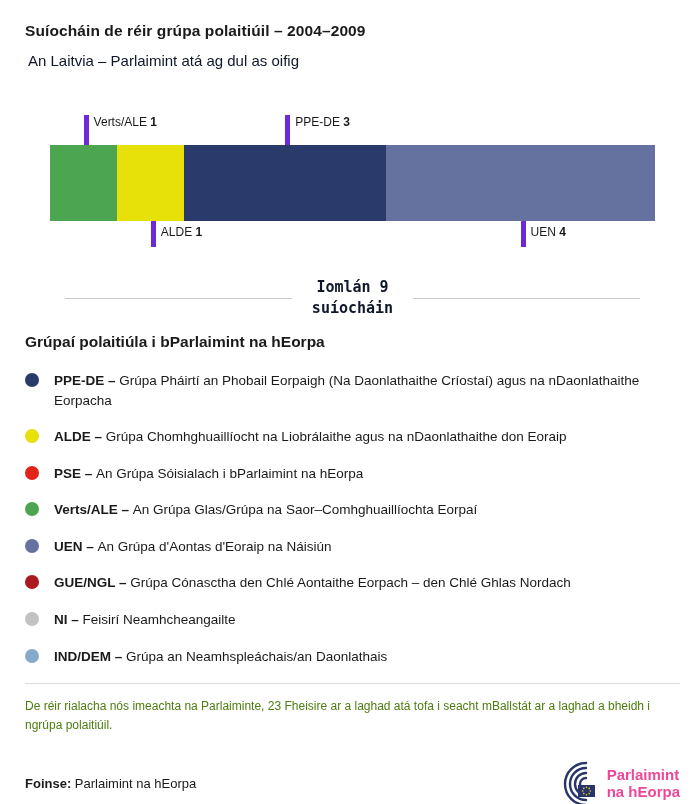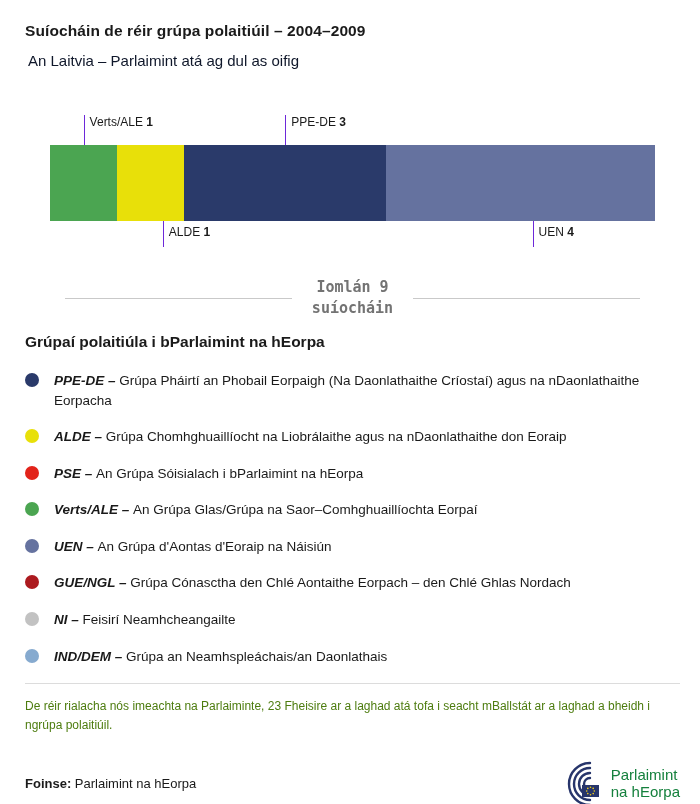--- a/index.html
+++ b/index.html
@@ -36,44 +36,44 @@
   .strip { position: relative; height: 32px; }
   .strip.bottom { height: 30px; }
   .bar {
     display: flex;
     height: 76px;
     width: 100%;
   }
   .bar > div { height: 100%; }
   .callout {
     position: absolute;
-    border-left: 1px solid #6d28d9;
+    border-left: 5px solid #6d28d9;
     padding-left: 5px;
     white-space: nowrap;
     font-size: 12px;
     line-height: 1.2;
   }
   .callout.top { bottom: 0; height: 30px; }
-  .callout.bottom { top: 0; height: 26px; padding-top: 4px; margin-left: 12px; }
+  .callout.bottom { top: 0; height: 26px; padding-top: 4px; }
   .callout b { font-weight: bold; }
   
   .total-row {
     display: flex;
     align-items: center;
     gap: 20px;
     margin: 26px 40px 0 40px;
   }
   .total-row .rule { flex: 1; height: 1px; background: #c9c9c9; }
   .total-text {
     font-family: "DejaVu Sans Mono", monospace;
     font-weight: bold;
     font-size: 15px;
     text-align: center;
     line-height: 1.4;
-    color: #737373;
+    color: #0f172a;
   }
   
   .legend-heading {
     font-size: 15.5px;
     font-weight: bold;
     margin: 14px 0 20px 0;
   }
   .legend-item {
     display: flex;
     align-items: flex-start;
@@ -81,21 +81,21 @@
     margin-bottom: 17px;
     font-size: 13.5px;
     line-height: 1.45;
   }
   .legend-item .dot {
     width: 14px; height: 14px;
     border-radius: 50%;
     flex: 0 0 14px;
     margin-top: 2px;
   }
-  .legend-item b { font-weight: bold; font-style: italic; }
+  .legend-item b { font-weight: bold; }
   
   .footnote {
     border-top: 1px solid #dcdcdc;
     margin-top: 8px;
     padding: 13px 0 10px 0;
     font-size: 12px;
     line-height: 1.55;
     color: #4d7c0f;
   }
   .footer {
@@ -106,22 +106,22 @@
   }
   .source { font-size: 13px; }
   .source b { font-weight: bold; }
   .logo {
     display: flex;
     align-items: center;
     gap: 9px;
   }
   .logo-text {
     font-size: 15px;
-    font-weight: normal;
-    color: #15803d;
+    font-weight: bold;
+    color: #ec4899;
     line-height: 1.15;
   }
 </style>
 </head>
 <body>
 
 <div class="page">
 
   <h1 class="title">Suíocháin de réir grúpa polaitiúil – 2004–2009</h1>
   <div class="subtitle">An Laitvia – Parlaimint atá ag dul as oifig</div>

